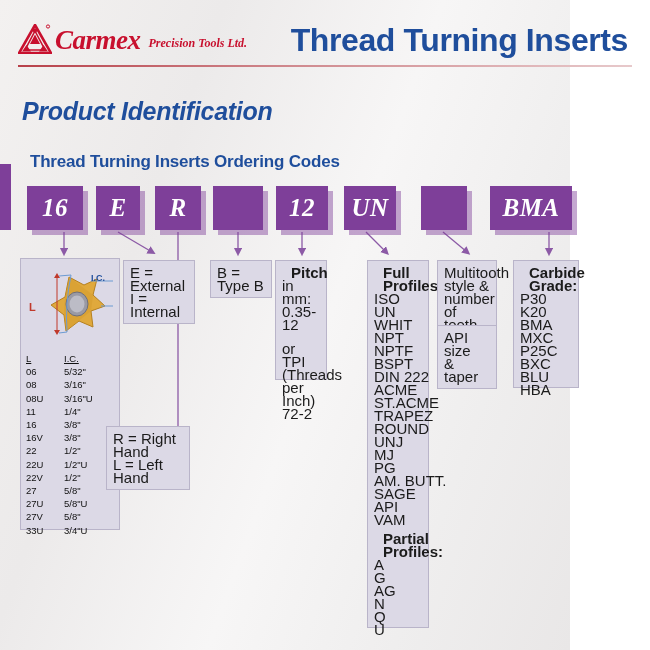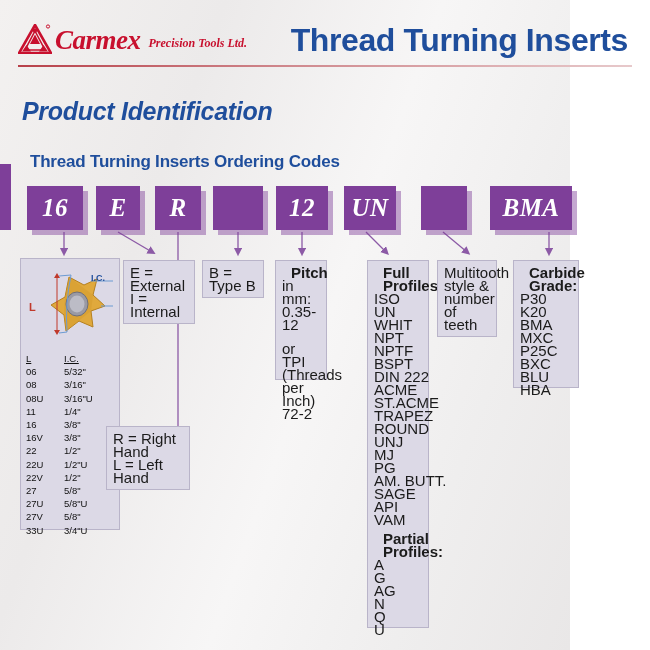--- a/index.html
+++ b/index.html
@@ -206,21 +206,21 @@
           <div class="col-ic">3/4"U</div>
         </div>
       </div>
   </div>
 
   <div class="info-box" style="left:123px;top:260px;width:72px;">
     <div>E = External</div>
     <div>I  = Internal</div>
   </div>
 
-  <div class="info-box" style="left:202px;top:260px;width:62px;">
+  <div class="info-box" style="left:210px;top:260px;width:62px;">
     <div>B = Type B</div>
   </div>
 
   <div class="info-box" style="left:106px;top:426px;width:84px;">
     <div>R = Right Hand</div>
     <div>L = Left Hand</div>
   </div>
 
   <div class="info-box" style="left:275px;top:260px;width:52px;height:120px;">
     <div><b>Pitch</b></div>
@@ -269,20 +269,24 @@
       </div>
   </div>
 
   <div class="info-box" style="left:437px;top:260px;width:60px;">
     <div>Multitooth</div>
     <div>style &amp;</div>
     <div>number</div>
     <div>of teeth</div>
   </div>
 
+  <div class="info-box" style="left:437px;top:325px;width:60px;">
+    <div>API size</div>
+    <div>&amp; taper</div>
+  </div>
 
   <div class="info-box info-list" style="left:513px;top:260px;width:66px;height:128px;">
     <div><b>Carbide</b></div>
     <div><b>Grade:</b></div>
     <div id="carbide-grades">
         <div>P30</div>
         <div>K20</div>
         <div>BMA</div>
         <div>MXC</div>
         <div>P25C</div>

